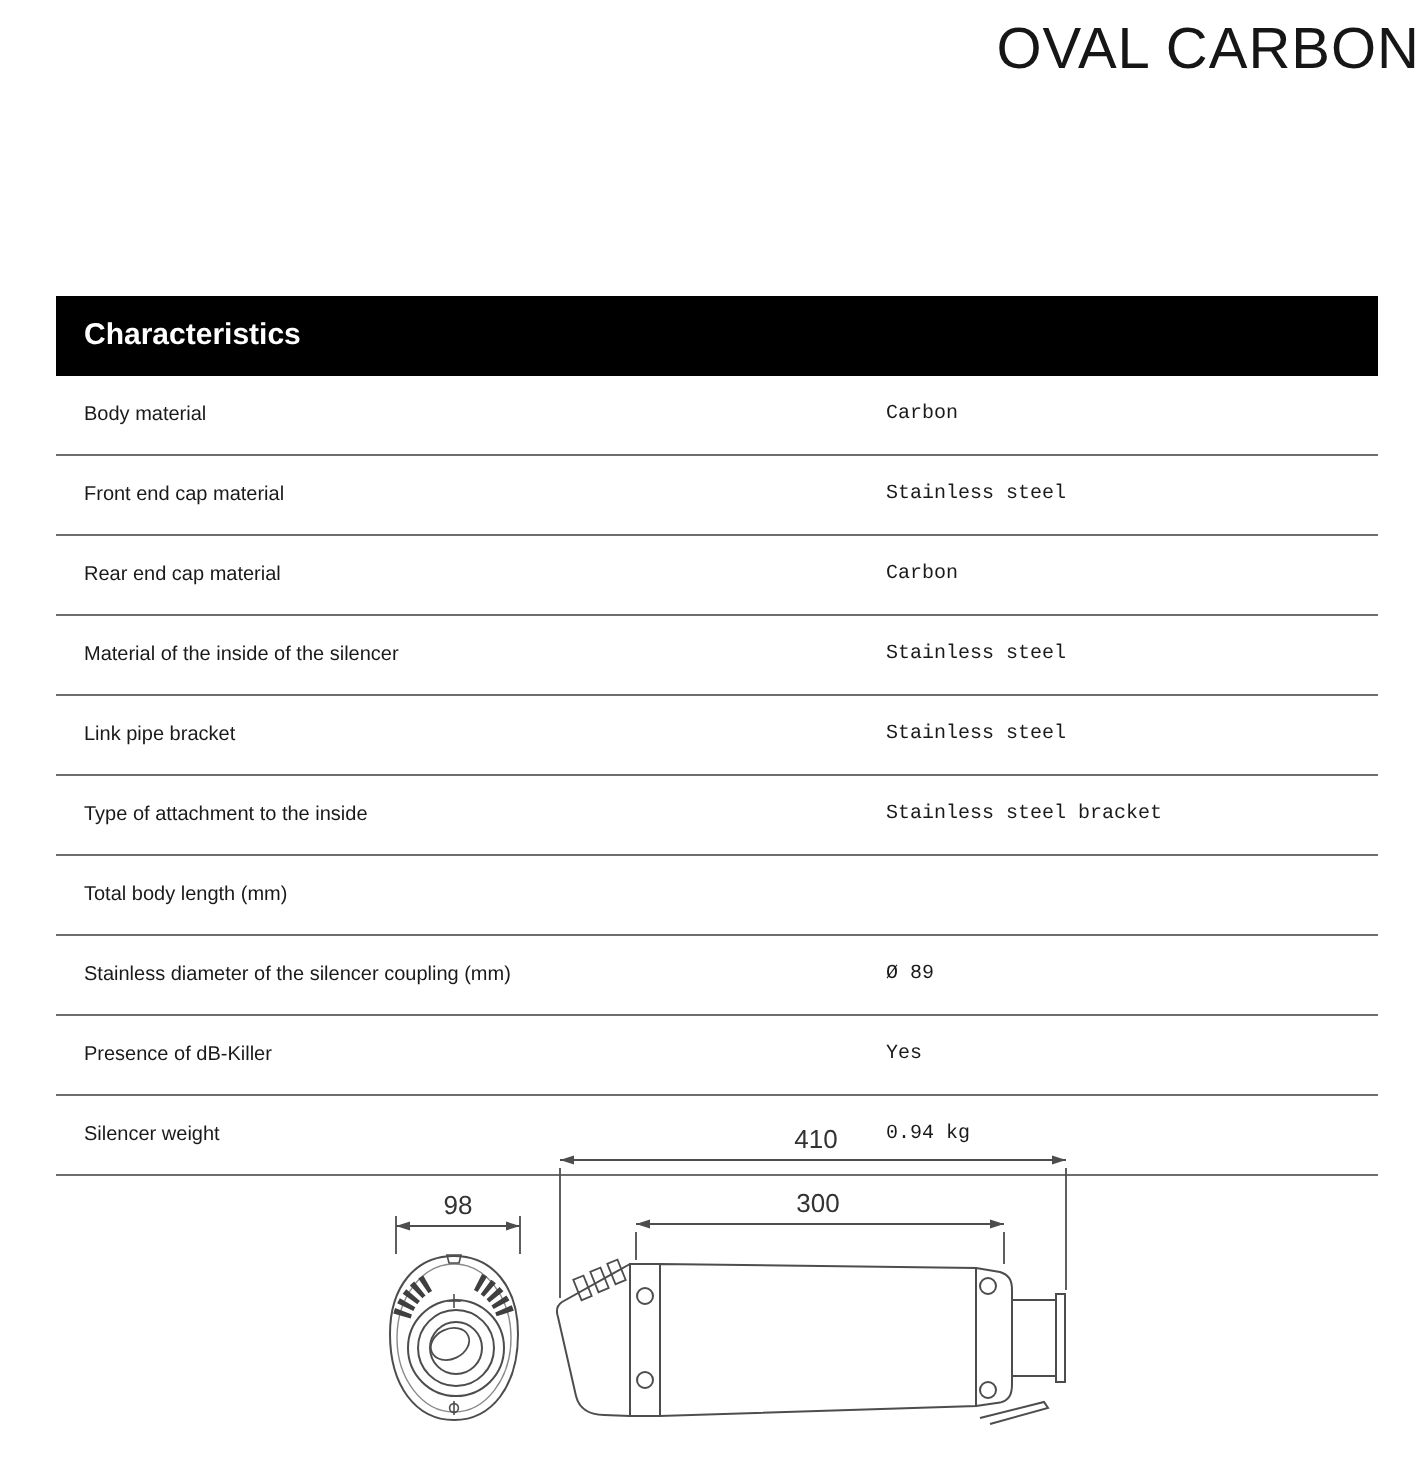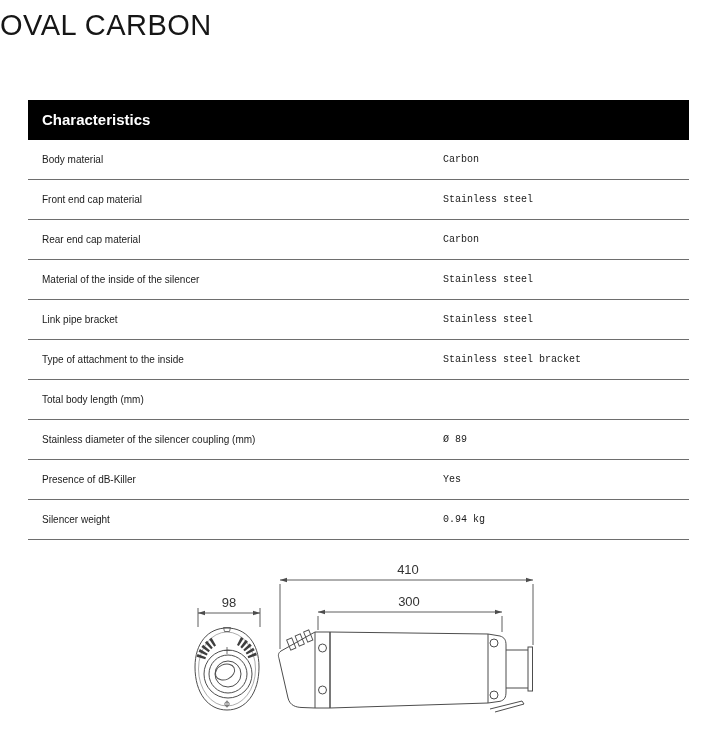--- a/index.html
+++ b/index.html
@@ -8,39 +8,40 @@
     width: 710px; height: 739px;
     position: relative;
     font-family: "Liberation Sans", "DejaVu Sans", sans-serif;
     color: #1a1a1a;
     overflow: hidden;
   }
   .page-title {
     position: absolute;
     top: 9px; left: 0;
     width: 710px;
-    text-align: left;
+    text-align: right;
     font-size: 29px;
     font-weight: 400;
     letter-spacing: 0.5px;
     color: #161616;
   }
   .spec-table {
     position: absolute;
     left: 28px; top: 100px;
     width: 661px;
   }
   .spec-header {
     height: 40px;
     background: #000000;
     color: #ffffff;
     font-size: 15px;
     font-weight: 700;
     line-height: 40px;
     padding-left: 14px;
+    margin-top: 48px;
   }
   .spec-row {
     display: flex;
     height: 40px;
     border-bottom: 1px solid #6e6e6e;
     font-size: 10px;
     line-height: 39px;
   }
   .spec-label {
     width: 415px;

